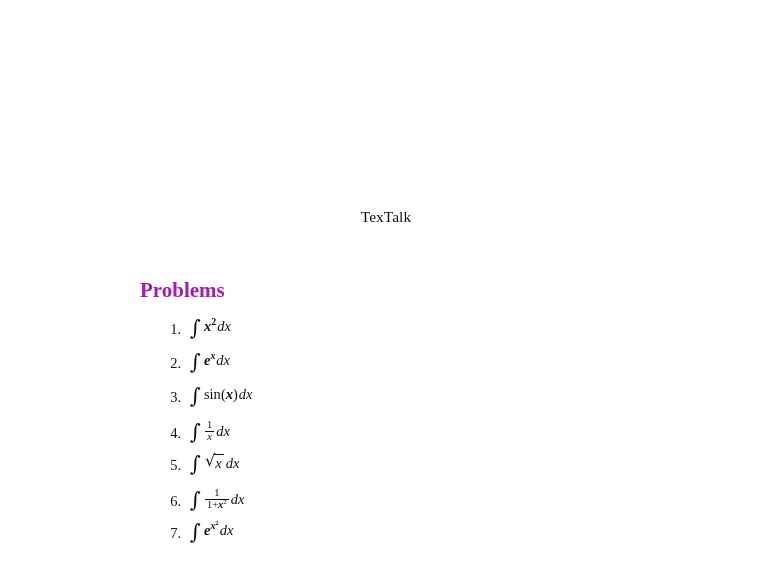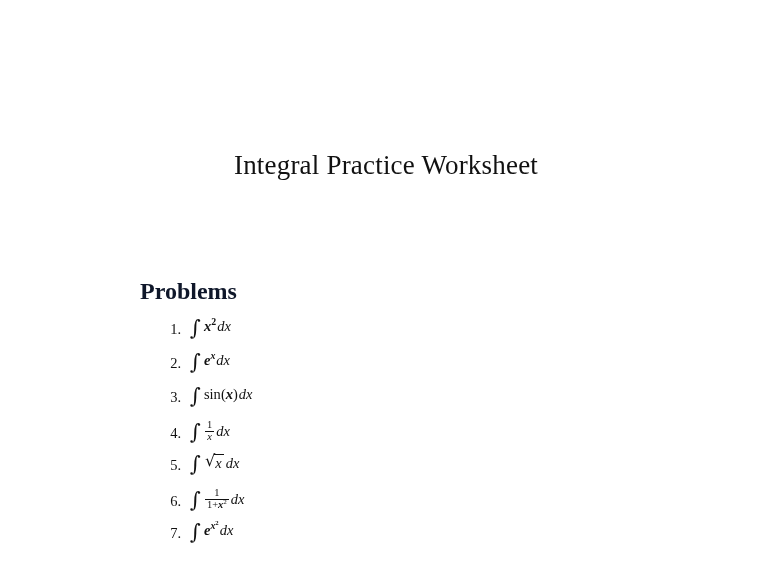--- a/index.html
+++ b/index.html
@@ -37,23 +37,23 @@
     left: 0;
     width: 772px;
     text-align: center;
     font-size: 15.5px;
     color: #111111;
   }
   .section-heading {
     position: absolute;
     top: 278px;
     left: 140px;
-    font-size: 24px;
+    font-size: 21px;
     font-weight: bold;
-    color: #0f172a;
+    color: #a21caf;
   }
   .problem-list {
     position: absolute;
     top: 318px;
     left: 155px;
     width: 560px;
   }
   .problem-item {
     display: flex;
     align-items: baseline;
@@ -150,22 +150,22 @@
     font-style: italic;
   }
   .paren { font-style: normal; }
   .fnname { font-style: normal; }
 </style>
 </head>
 <body>
 
 <div class="page">
 
-  <div class="doc-title">Integral Practice Worksheet</div>
-
+
+  <div class="doc-author">TexTalk</div>
 
   <div class="section-heading">Problems</div>
 
   <div class="problem-list">
 
     <div class="problem-item">
       <span class="problem-number">1.</span>
       <span class="problem-body">
         <span class="intsym">∫</span>
         <span class="mathit">x<sup class="expn">2</sup></span>

